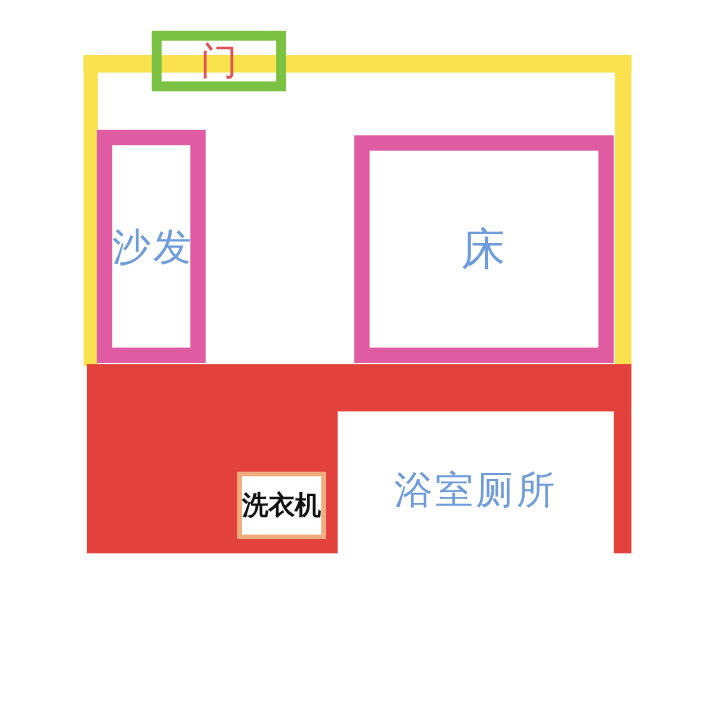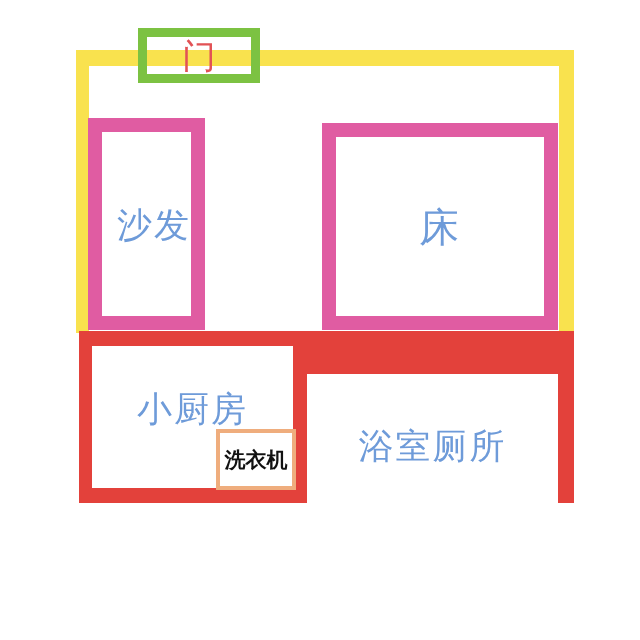--- a/index.html
+++ b/index.html
@@ -55,28 +55,28 @@
     color: var(--door-text-red);
     font-size: 34px;
     font-weight: 500;
     line-height: 1;
   }
   
   .sofa-box {
     position: absolute;
     left: 88px;
     top: 118px;
-    width: 117px;
+    width: 99px;
     height: 212px;
     border: 14px solid var(--furniture-pink);
     background: var(--background-white);
     z-index: 2;
     display: flex;
     align-items: center;
-    justify-content: flex-end;
+    justify-content: flex-start;
   }
   .bed-box {
     position: absolute;
     left: 322px;
     top: 123px;
     width: 236px;
     height: 207px;
     border: 14px solid var(--furniture-pink);
     background: var(--background-white);
     z-index: 2;
@@ -136,21 +136,21 @@
     height: 61px;
     border: 4px solid var(--washer-orange);
     background: var(--background-white);
     z-index: 4;
     display: flex;
     align-items: center;
     justify-content: center;
   }
   .washer-label {
     color: var(--washer-text-black);
-    font-size: 21px;
+    font-size: 24px;
     font-weight: 700;
     line-height: 1;
     white-space: nowrap;
   }
 </style>
 </head>
 <body>
 
 <div class="canvas">
 
@@ -162,23 +162,20 @@
 
   <div class="sofa-box">
     <span class="room-label">沙发</span>
   </div>
 
   <div class="bed-box">
     <span class="room-label">床</span>
   </div>
 
   <div class="lower-section">
-    <div class="kitchen-box">
-      <span class="room-label">小厨房</span>
-    </div>
     <div class="bathroom-box">
       <span class="room-label">浴室厕所</span>
     </div>
   </div>
 
   <div class="washer-box">
     <span class="washer-label">洗衣机</span>
   </div>
 
 </div>

